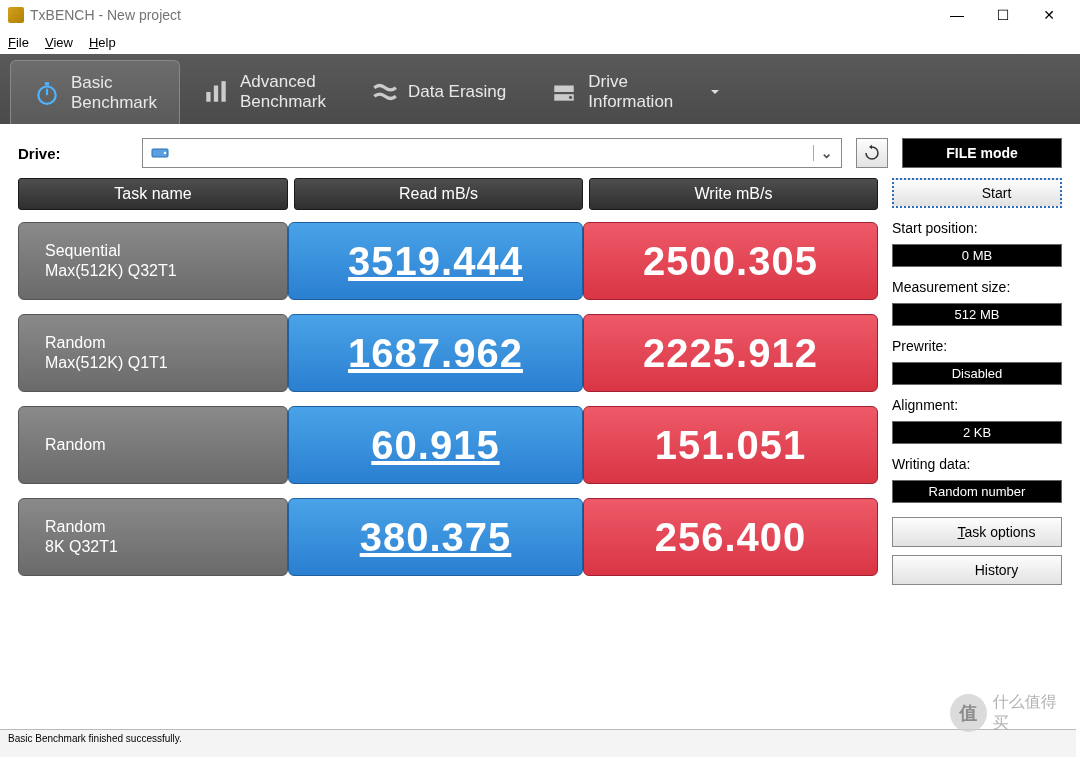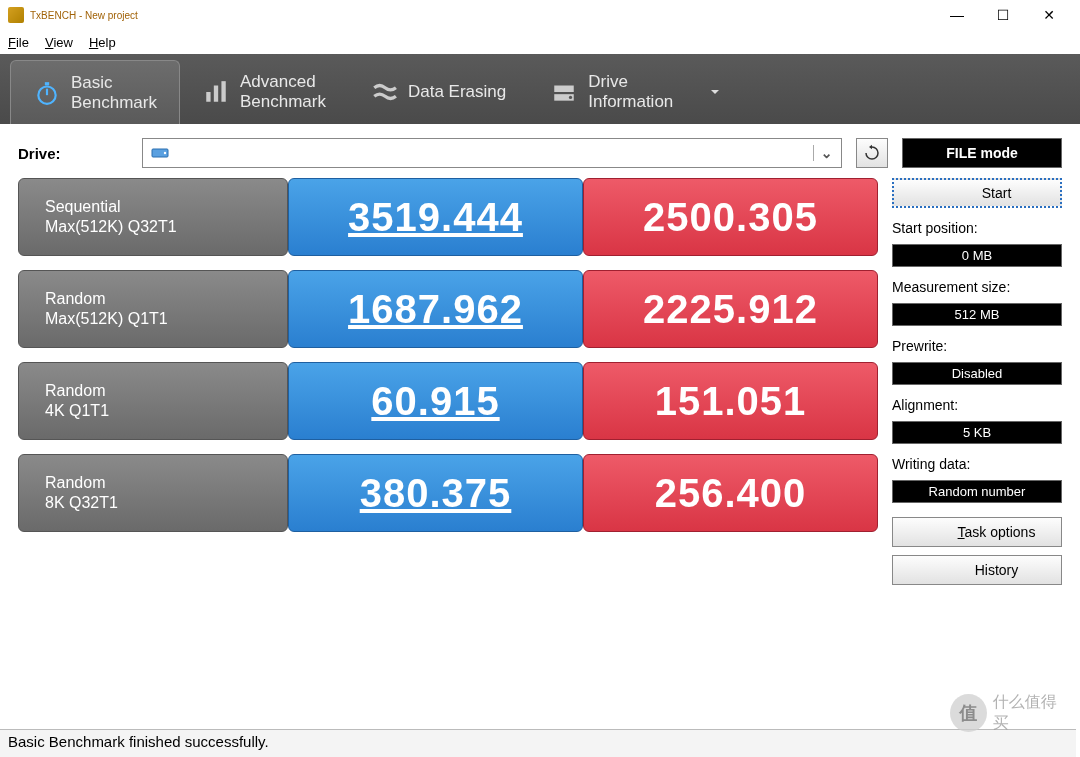--- a/index.html
+++ b/index.html
@@ -1,21 +1,21 @@
 <!DOCTYPE html>
 <html><head>
 <meta charset="utf-8">
 <style>
 * { box-sizing: border-box; margin: 0; padding: 0; font-family: "Segoe UI", Tahoma, sans-serif; }
 body { background: #fff; width: 1080px; height: 757px; overflow: hidden; position: relative; }
 
 
 .titlebar { height: 30px; display: flex; align-items: center; padding: 0 8px; background: #fff; }
 .titlebar .app-icon { width: 16px; height: 16px; margin-right: 6px; background: linear-gradient(135deg,#d4a020,#b08000); border-radius:2px; }
-.titlebar .title { font-size: 10px; color: #a16207; flex: 1; }
+.titlebar .title { font-size: 14px; color: #737373; flex: 1; }
 .win-controls { display: flex; }
 .win-controls div { width: 46px; height: 30px; display: flex; align-items: center; justify-content: center; font-size: 14px; color:#000; }
 
 
 .menubar { height: 24px; display: flex; align-items: center; padding: 0 8px; background:#fff; font-size: 13px; gap: 16px; }
 .menubar span { text-decoration: underline; text-decoration-color: transparent; }
 .menubar .ul { text-decoration: underline; }
 
 
 .tabstrip { height: 70px; background: linear-gradient(#5a5a5a,#4a4a4a); display: flex; align-items: stretch; padding: 6px 10px 0 10px; gap:0; }
@@ -50,21 +50,21 @@
 .val-cell.write { background:linear-gradient(#ee5a68,#d93545); border:1px solid #a02030; }
 
 
 .side { width:170px; display:flex; flex-direction:column; gap:8px; }
 .side-btn { height:30px; border:1px solid #888; background:linear-gradient(#fdfdfd,#e2e2e2); font-size:14px; display:flex; align-items:center; justify-content:center; cursor:pointer;padding-left:39px; }
 .side-btn.start { border:2px dotted #2a6fc0; }
 .side-lbl { font-size:14px; color:#000; margin-top:4px; }
 .side-val { height:23px; background:#000; color:#fff; font-size:13px; display:flex; align-items:center; justify-content:center; border:1px solid #666; }
 
 
-.status { position:absolute; left:0; right:4px; bottom:0; height:28px; border-top:1px solid #bbb; background:#f4f4f4; font-size:15px; padding:3px 8px; }
+.status { position:absolute; left:0; right:4px; bottom:0; height:28px; border-top:1px solid #bbb; background:#f4f4f4; font-size:10px; padding:3px 8px; }
 
 
 .watermark { position:absolute; right:10px; bottom:24px; width:120px; height:40px; display:flex; align-items:center; gap:6px; opacity:0.75; }
 .watermark .wcirc { width:38px; height:38px; border-radius:50%; background:#d0d0d0; color:#666; display:flex; align-items:center; justify-content:center; font-size:18px; font-weight:bold; }
 .watermark .wtxt { color:#999; font-size:16px; }
 
 svg { display:block; }
 </style>
 </head>
 <body>
@@ -147,20 +147,25 @@
     <svg width="18" height="18" viewBox="0 0 24 24">
         <path d="M12 4 A8 8 0 1 1 4 12" fill="none" stroke="#333" stroke-width="2"></path>
         <path d="M12 1 L12 7 L8 4 Z" fill="#333"></path>
       </svg>
   </div>
   <div class="file-mode">FILE mode</div>
 </div>
 
 <div class="main">
   <div class="results">
+    <div class="header-row">
+      <div class="hcell task">Task name</div>
+      <div class="hcell read">Read mB/s</div>
+      <div class="hcell write">Write mB/s</div>
+    </div>
 
     <div class="datarow">
       <div class="task-cell">
         <span>Sequential</span>
         <span>Max(512K) Q32T1</span>
       </div>
       <div class="val-cell read">3519.444</div>
       <div class="val-cell write">2500.305</div>
     </div>
 
@@ -169,21 +174,20 @@
         <span>Random</span>
         <span>Max(512K) Q1T1</span>
       </div>
       <div class="val-cell read">1687.962</div>
       <div class="val-cell write">2225.912</div>
     </div>
 
     <div class="datarow">
       <div class="task-cell">
         <span>Random</span>
-        <span>4K Q1T1</span>
       </div>
       <div class="val-cell read">60.915</div>
       <div class="val-cell write">151.051</div>
     </div>
 
     <div class="datarow">
       <div class="task-cell">
         <span>Random</span>
         <span>8K Q32T1</span>
       </div>
@@ -200,21 +204,21 @@
     <div class="side-lbl">Start position:</div>
     <div class="side-val">0 MB</div>
 
     <div class="side-lbl">Measurement size:</div>
     <div class="side-val">512 MB</div>
 
     <div class="side-lbl">Prewrite:</div>
     <div class="side-val">Disabled</div>
 
     <div class="side-lbl">Alignment:</div>
-    <div class="side-val">5 KB</div>
+    <div class="side-val">2 KB</div>
 
     <div class="side-lbl">Writing data:</div>
     <div class="side-val">Random number</div>
 
     <div class="side-btn" style="margin-top:6px">
         <span><span style="text-decoration:underline">T</span>ask options</span>
       </div>
     <div class="side-btn">History</div>
   </div>
 </div>

